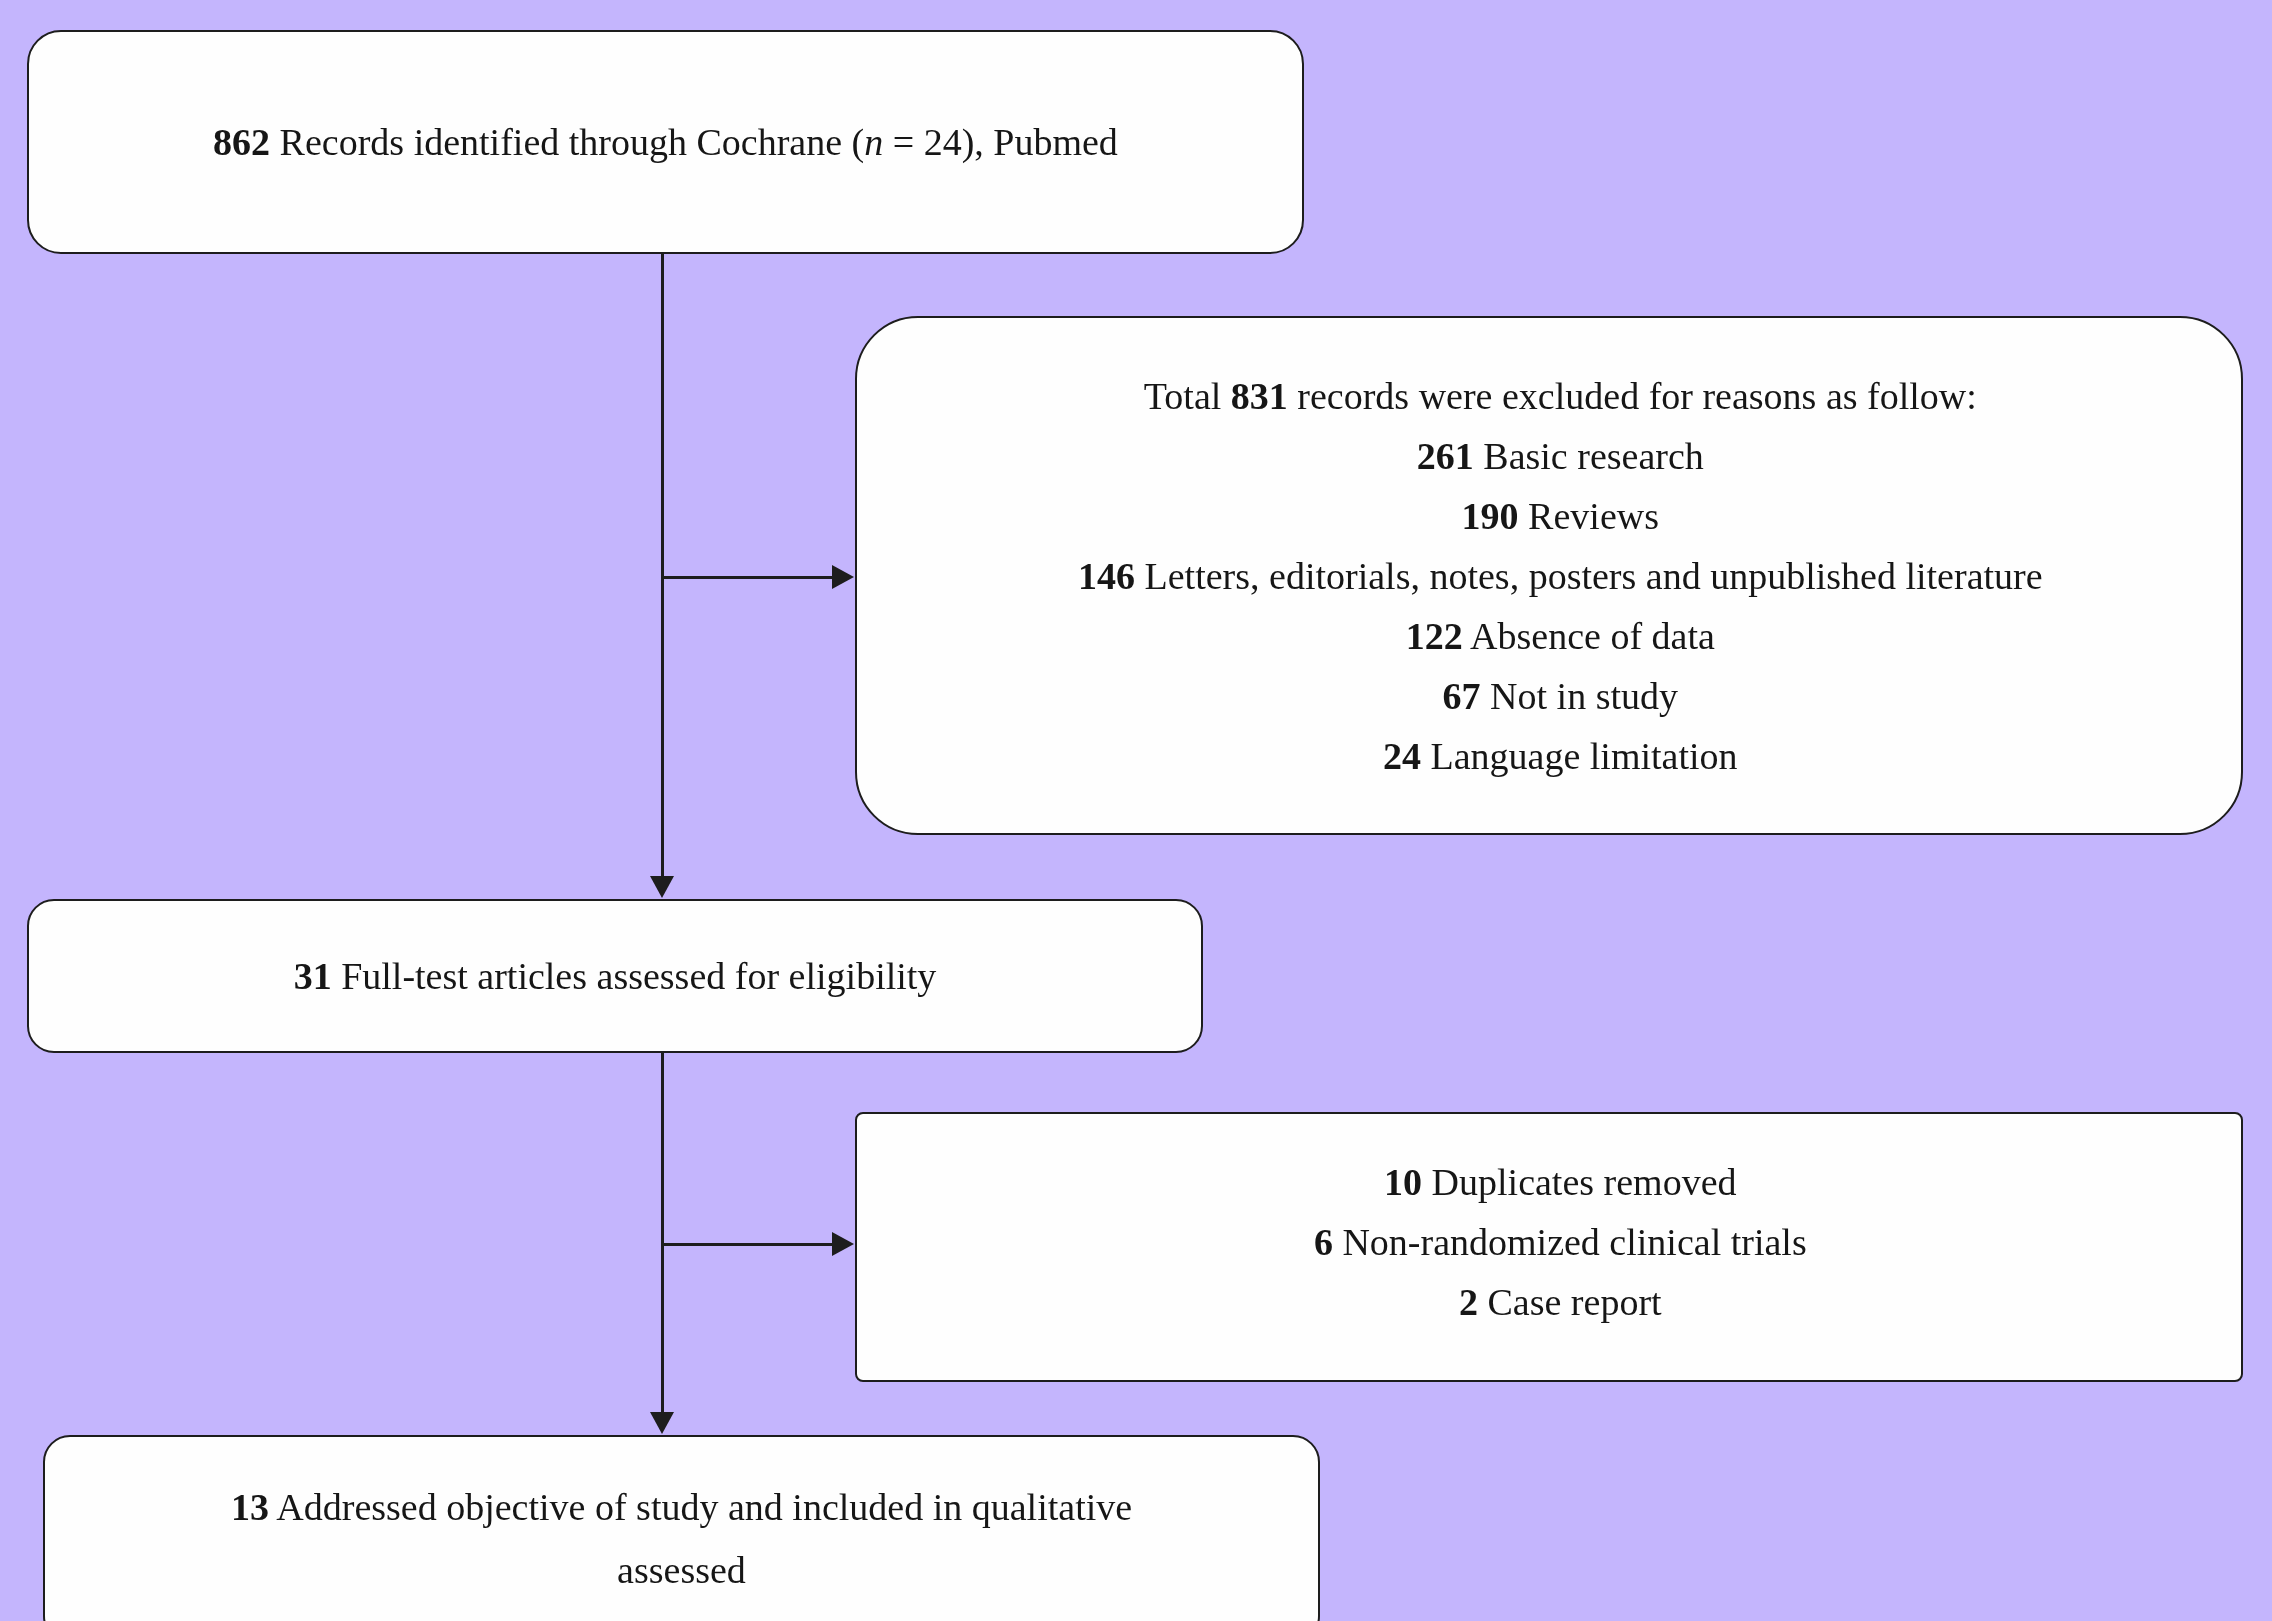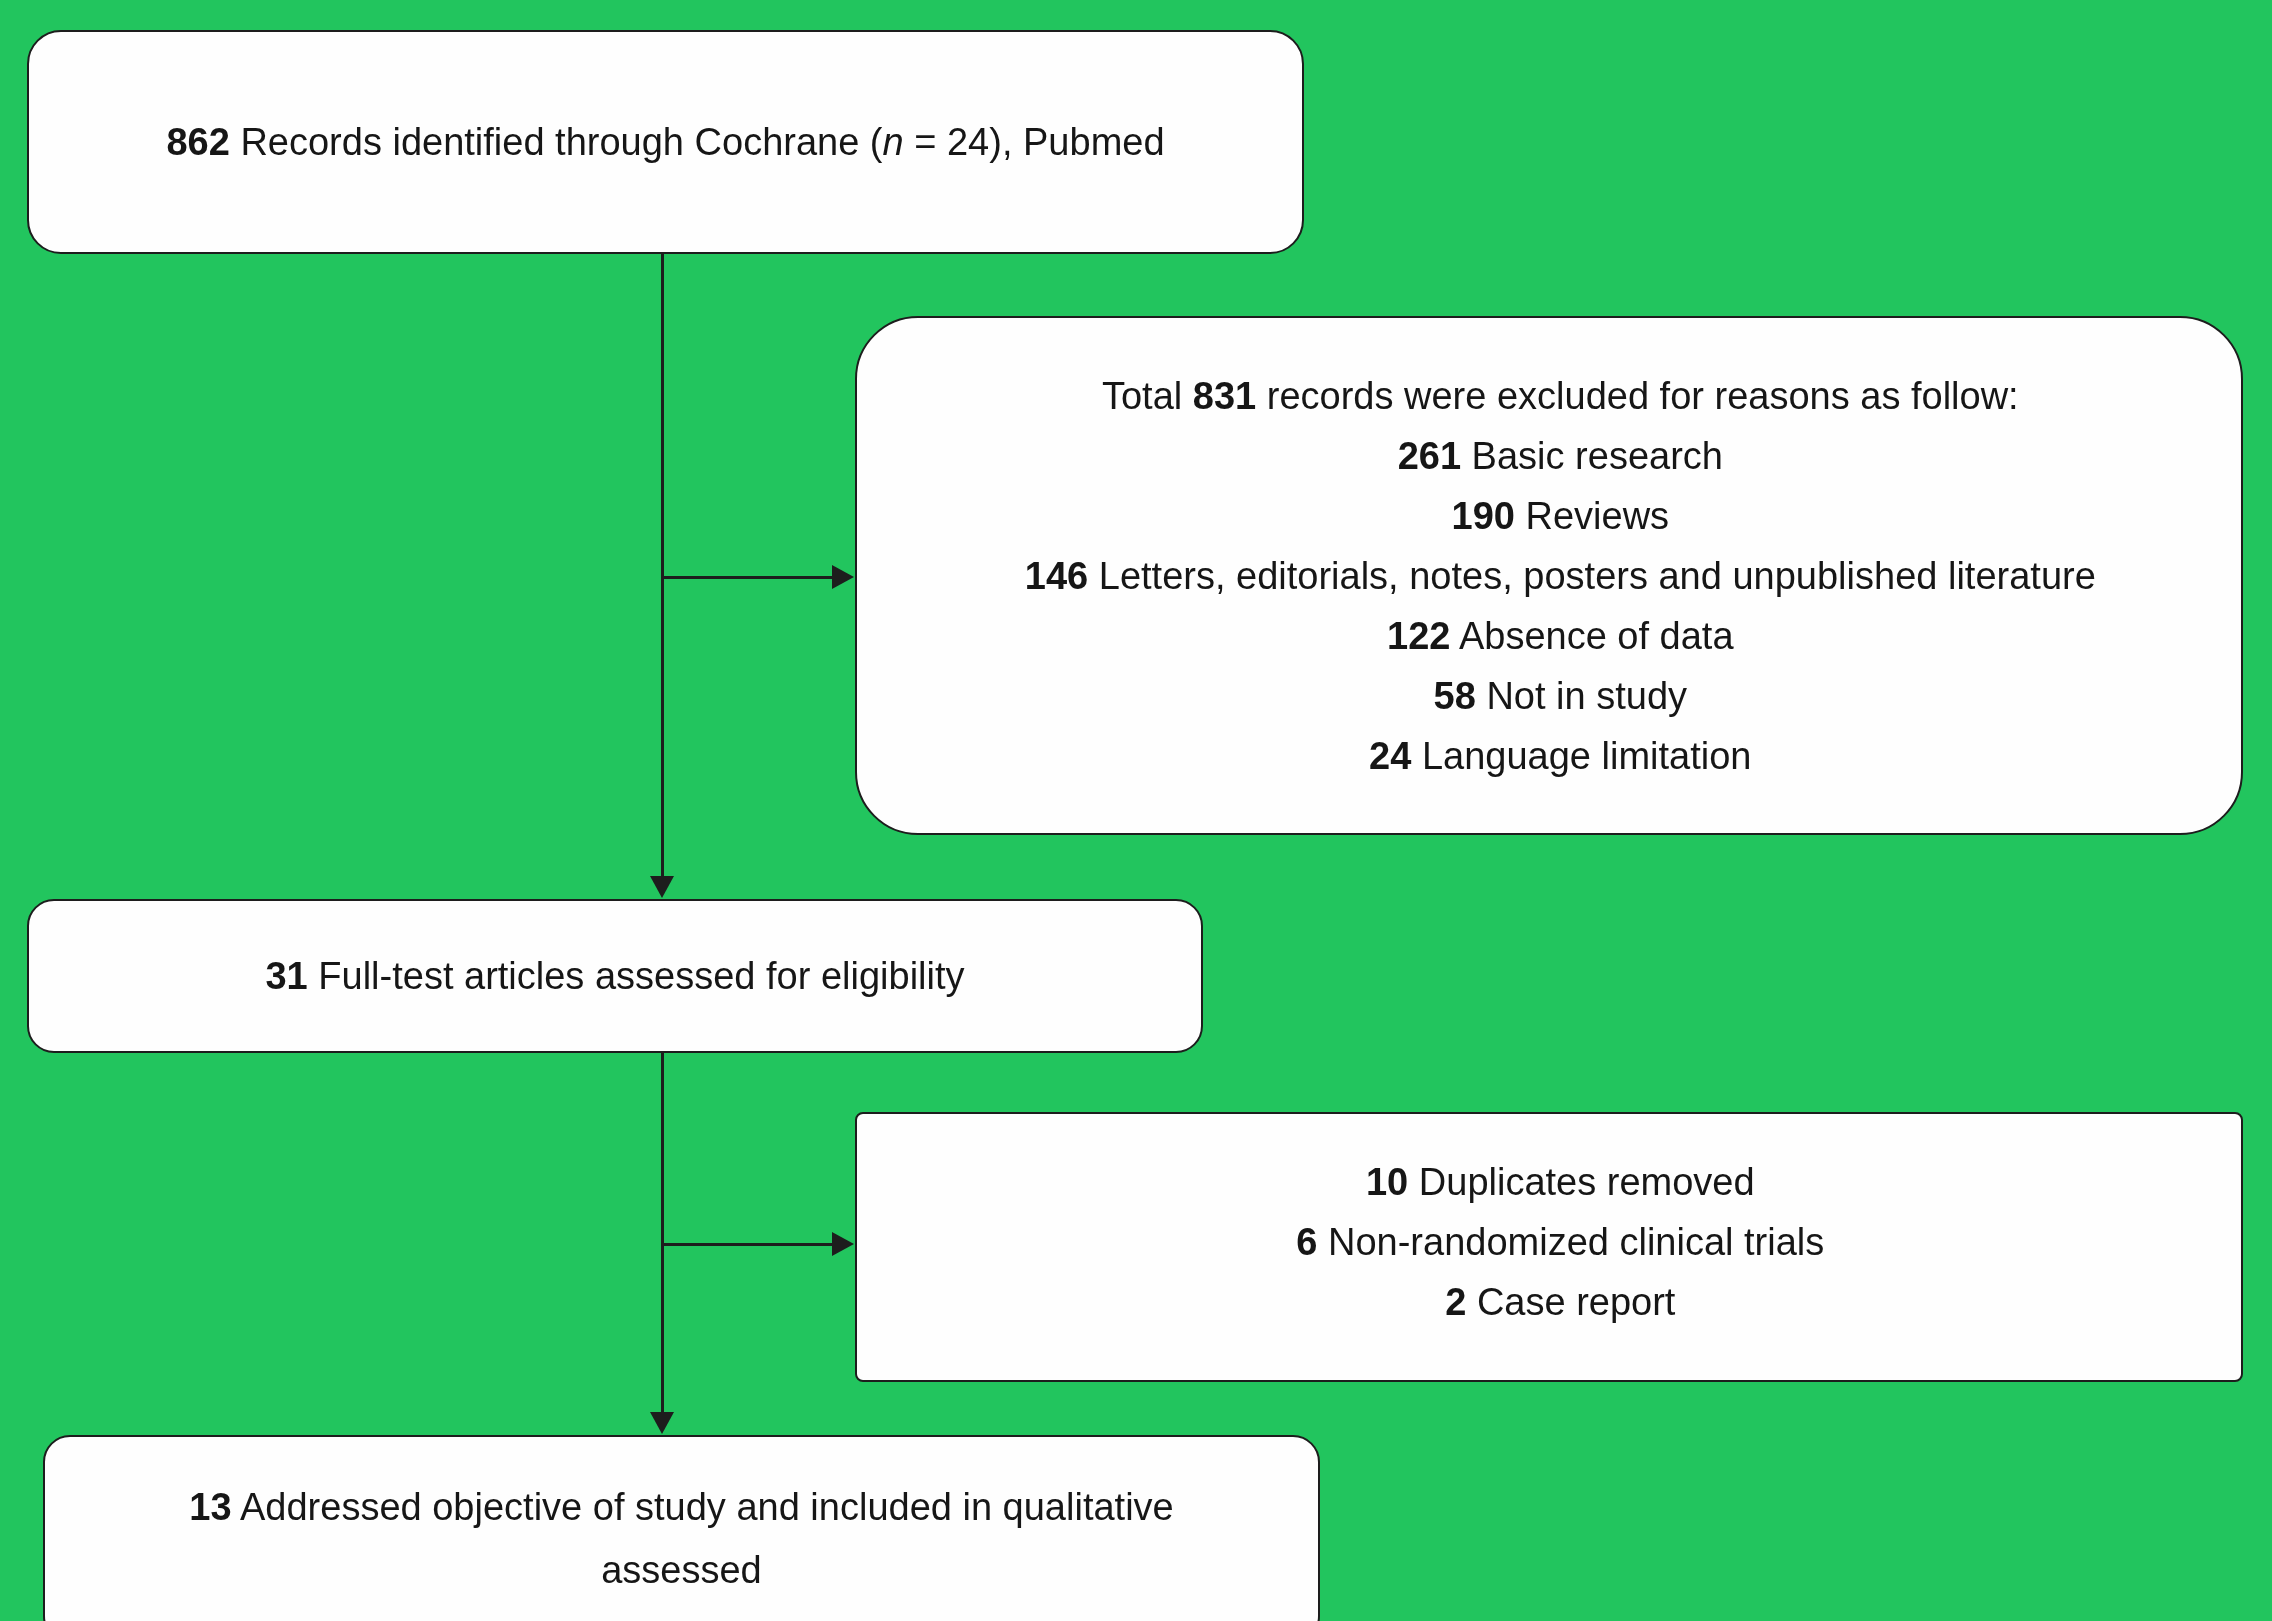--- a/index.html
+++ b/index.html
@@ -1,20 +1,20 @@
 <!DOCTYPE html>
 <html style="font-size:11.4px"><head>
 <meta charset="utf-8">
 <style>
   html,body{margin:0;padding:0;}
   .canvas{
     position:relative;
     width:2273px;height:1621px;
-    background:#22c55e;
-    font-family:Liberation Sans, sans-serif;
+    background:#c4b5fd;
+    font-family:Liberation Serif, serif;
     color:#161616;
   }
   .box{
     position:absolute;
     background:#fefefe;
     border:2.8px solid #1d1d1d;
     box-sizing:border-box;
     display:flex;flex-direction:column;justify-content:center;
   }
   .box .line{
@@ -71,21 +71,21 @@
   <div class="box box-identified center">
       <div class="line"><span class="b">862</span><span> Records identified through Cochrane (</span><span class="i">n</span><span> = 24), Pubmed</span></div>
     </div>
 
   <div class="box box-excluded1 left">
       <div class="line"><span>Total </span><span class="b">831</span><span> records were excluded for reasons as follow:</span></div>
       <div class="line"><span class="b">261</span><span> Basic research</span></div>
       <div class="line"><span class="b">190</span><span> Reviews</span></div>
       <div class="line"><span class="b">146</span><span> Letters, editorials, notes, posters and unpublished literature</span></div>
       <div class="line"><span class="b">122</span><span> Absence of data</span></div>
-      <div class="line"><span class="b">58</span><span> Not in study</span></div>
+      <div class="line"><span class="b">67</span><span> Not in study</span></div>
       <div class="line"><span class="b">24</span><span> Language limitation</span></div>
     </div>
 
   <div class="box box-eligibility center">
       <div class="line"><span class="b">31</span><span> Full-test articles assessed for eligibility</span></div>
     </div>
 
   <div class="box box-excluded2 left">
       <div class="line"><span class="b">10</span><span> Duplicates removed</span></div>
       <div class="line"><span class="b">6</span><span> Non-randomized clinical trials</span></div>

